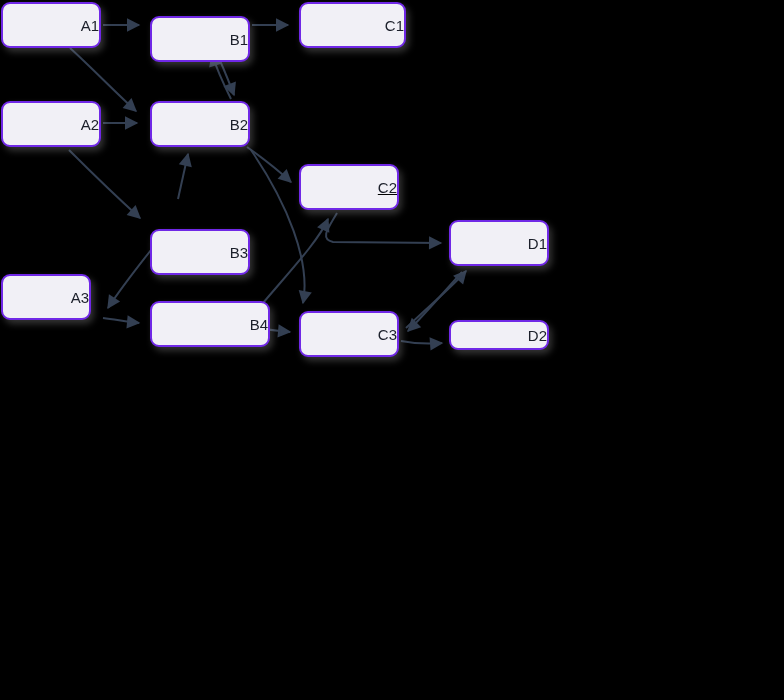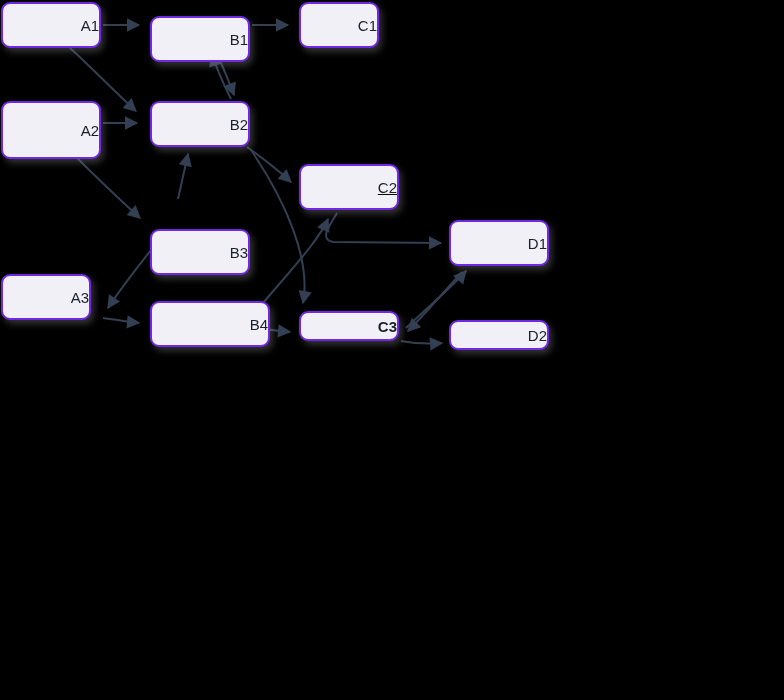--- a/index.html
+++ b/index.html
@@ -75,44 +75,44 @@
         <path d="M 401,341 C 417,344 429,344 442,343" class="edge" marker-end="url(#arrow)"></path>
       </g>
   </svg>
   <div id="nodes-layer">
       <div class="node" style="left: 1px; top: 2px; width: 100px; height: 46px;">
         <span>A1</span>
       </div>
       <div class="node" style="left: 150px; top: 16px; width: 100px; height: 46px;">
         <span>B1</span>
       </div>
-      <div class="node" style="left: 299px; top: 2px; width: 80px; height: 46px; padding-left: 45px;">
+      <div class="node" style="left: 299px; top: 2px; width: 107px; height: 46px; padding-left: 45px;">
         <span>C1</span>
       </div>
-      <div class="node" style="left: 1px; top: 101px; width: 100px; height: 58px;">
+      <div class="node" style="left: 1px; top: 101px; width: 100px; height: 46px;">
         <span>A2</span>
       </div>
       <div class="node" style="left: 150px; top: 101px; width: 100px; height: 46px; padding-left: 40px;">
         <span>B2</span>
       </div>
       <div class="node" style="left: 299px; top: 164px; width: 100px; height: 46px; text-decoration: underline;">
         <span>C2</span>
       </div>
       <div class="node" style="left: 150px; top: 201px; width: 100px; height: 46px; margin-top: 28px;">
         <span>B3</span>
       </div>
       <div class="node" style="left: 449px; top: 220px; width: 100px; height: 46px;">
         <span>D1</span>
       </div>
       <div class="node" style="left: 1px; top: 274px; width: 90px; height: 46px;">
         <span>A3</span>
       </div>
       <div class="node" style="left: 150px; top: 301px; width: 120px; height: 46px;">
         <span>B4</span>
       </div>
-      <div class="node" style="left: 299px; top: 311px; width: 100px; height: 30px; font-weight: bold;">
+      <div class="node" style="left: 299px; top: 311px; width: 100px; height: 46px;">
         <span>C3</span>
       </div>
       <div class="node" style="left: 449px; top: 320px; width: 100px; height: 30px;">
         <span>D2</span>
       </div>
     </div>
 </div>
 
 </body></html>

